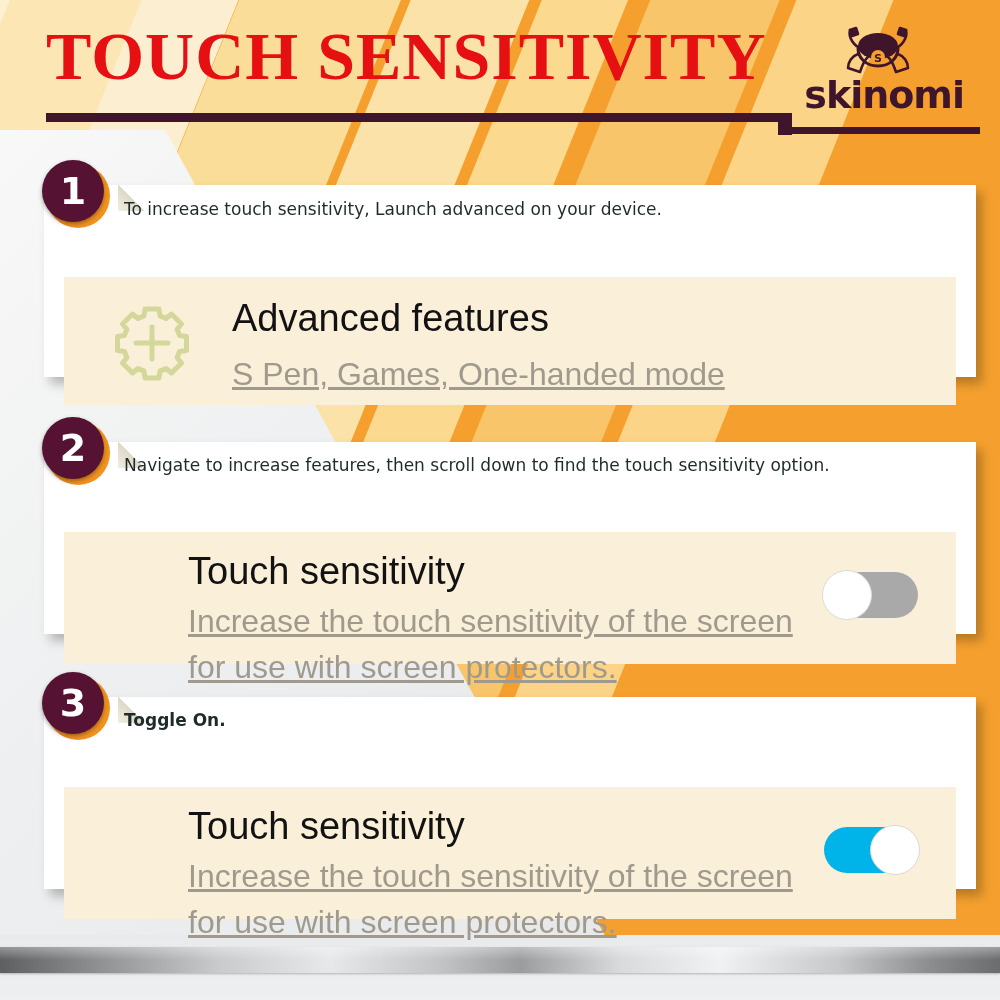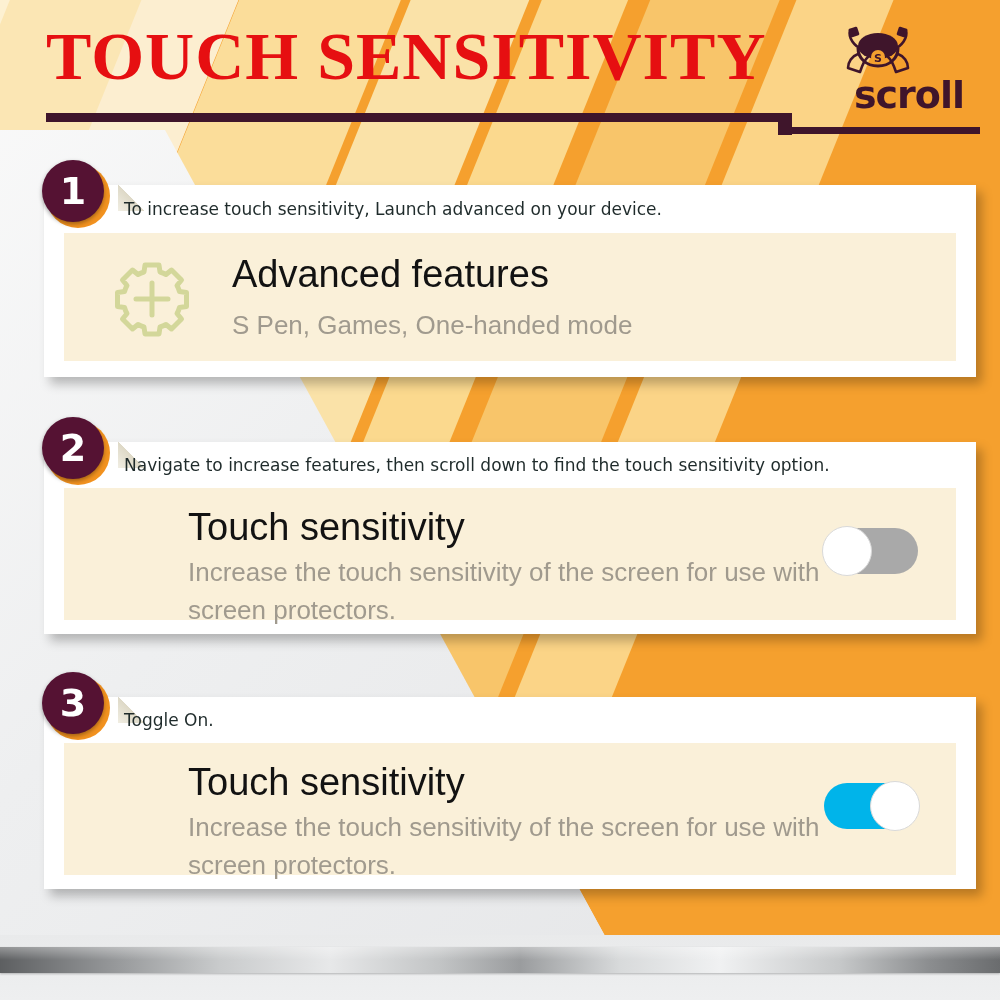--- a/index.html
+++ b/index.html
@@ -134,35 +134,37 @@
     position: absolute;
     left: 80px;
     font-family: "DejaVu Sans", sans-serif;
     font-size: 17px;
     color: #1f2b2b;
     white-space: nowrap;
   }
   .panel {
     position: absolute;
     background: #faf0d9;
+    margin-top: 44px;
   }
   .panel-title {
     position: absolute;
     font-family: "Liberation Sans", sans-serif;
     font-size: 38px;
     color: #121212;
     line-height: 1;
     white-space: nowrap;
   }
   .panel-sub {
     position: absolute;
     font-family: "Liberation Sans", sans-serif;
-    font-size: 26px;
+    font-size: 32px;
     color: #a09a8e;
     line-height: 1.45;
+    text-decoration: underline;
   }
 
   
   .badge {
     position: absolute;
     width: 68px; height: 68px;
     z-index: 5;
   }
   .badge-glow {
     position: absolute; left: 4px; top: 4px;
@@ -248,21 +250,21 @@
             <path d="M70 6 L64 4 L62 10 L68 12 Z" fill="#3f152b"></path>
             <path d="M22 30 C16 32 12 38 12 44 L24 48 C26 42 28 36 32 33"></path>
             <path d="M62 30 C68 32 72 38 72 44 L60 48 C58 42 56 36 52 33"></path>
           </g>
           <ellipse cx="42" cy="22" rx="20" ry="13" fill="#3f152b"></ellipse>
           <path d="M22 24 C22 34 30 42 42 42 C54 42 62 34 62 24" fill="none" stroke="#3f152b" stroke-width="3"></path>
           <circle cx="42" cy="33" r="7" fill="#f5a02e"></circle>
           <text x="42" y="38" text-anchor="middle" font-family="DejaVu Sans, sans-serif" font-size="11" font-weight="700" fill="#3f152b">S</text>
         </svg>
       </div>
-      <div class="brand-word">scroll</div>
+      <div class="brand-word">skinomi</div>
     </div>
   </div>
 
   <div class="step" style="top:185px;">
     <div class="step-card" style="width:932px; height:192px;">
       <div class="card-fold2"></div>
     </div>
     <div class="step-instruction" style="top:14px;">To increase touch sensitivity, Launch advanced on your device.</div>
 
     <div class="panel" style="left:20px; top:48px; width:892px; height:128px;">
@@ -306,21 +308,21 @@
       <div class="badge-glow"></div>
       <div class="badge-disc"></div>
       <div class="badge-num">2</div>
     </div>
   </div>
 
   <div class="step" style="top:697px;">
     <div class="step-card" style="width:932px; height:192px;">
       <div class="card-fold2"></div>
     </div>
-    <div class="step-instruction" style="top:13px;">Toggle On.</div>
+    <div class="step-instruction" style="top:13px;font-weight:bold;">Toggle On.</div>
 
     <div class="panel" style="left:20px; top:46px; width:892px; height:132px;">
       <div class="panel-title" style="left:124px; top:20px;">Touch sensitivity</div>
       <div class="panel-sub" style="left:124px; top:66px; width:650px;">Increase the touch sensitivity of the screen for use with screen protectors.</div>
 
       <div class="toggle on" style="right:38px; top:40px;">
         <div class="track"></div>
         <div class="knob"></div>
       </div>
     </div>

